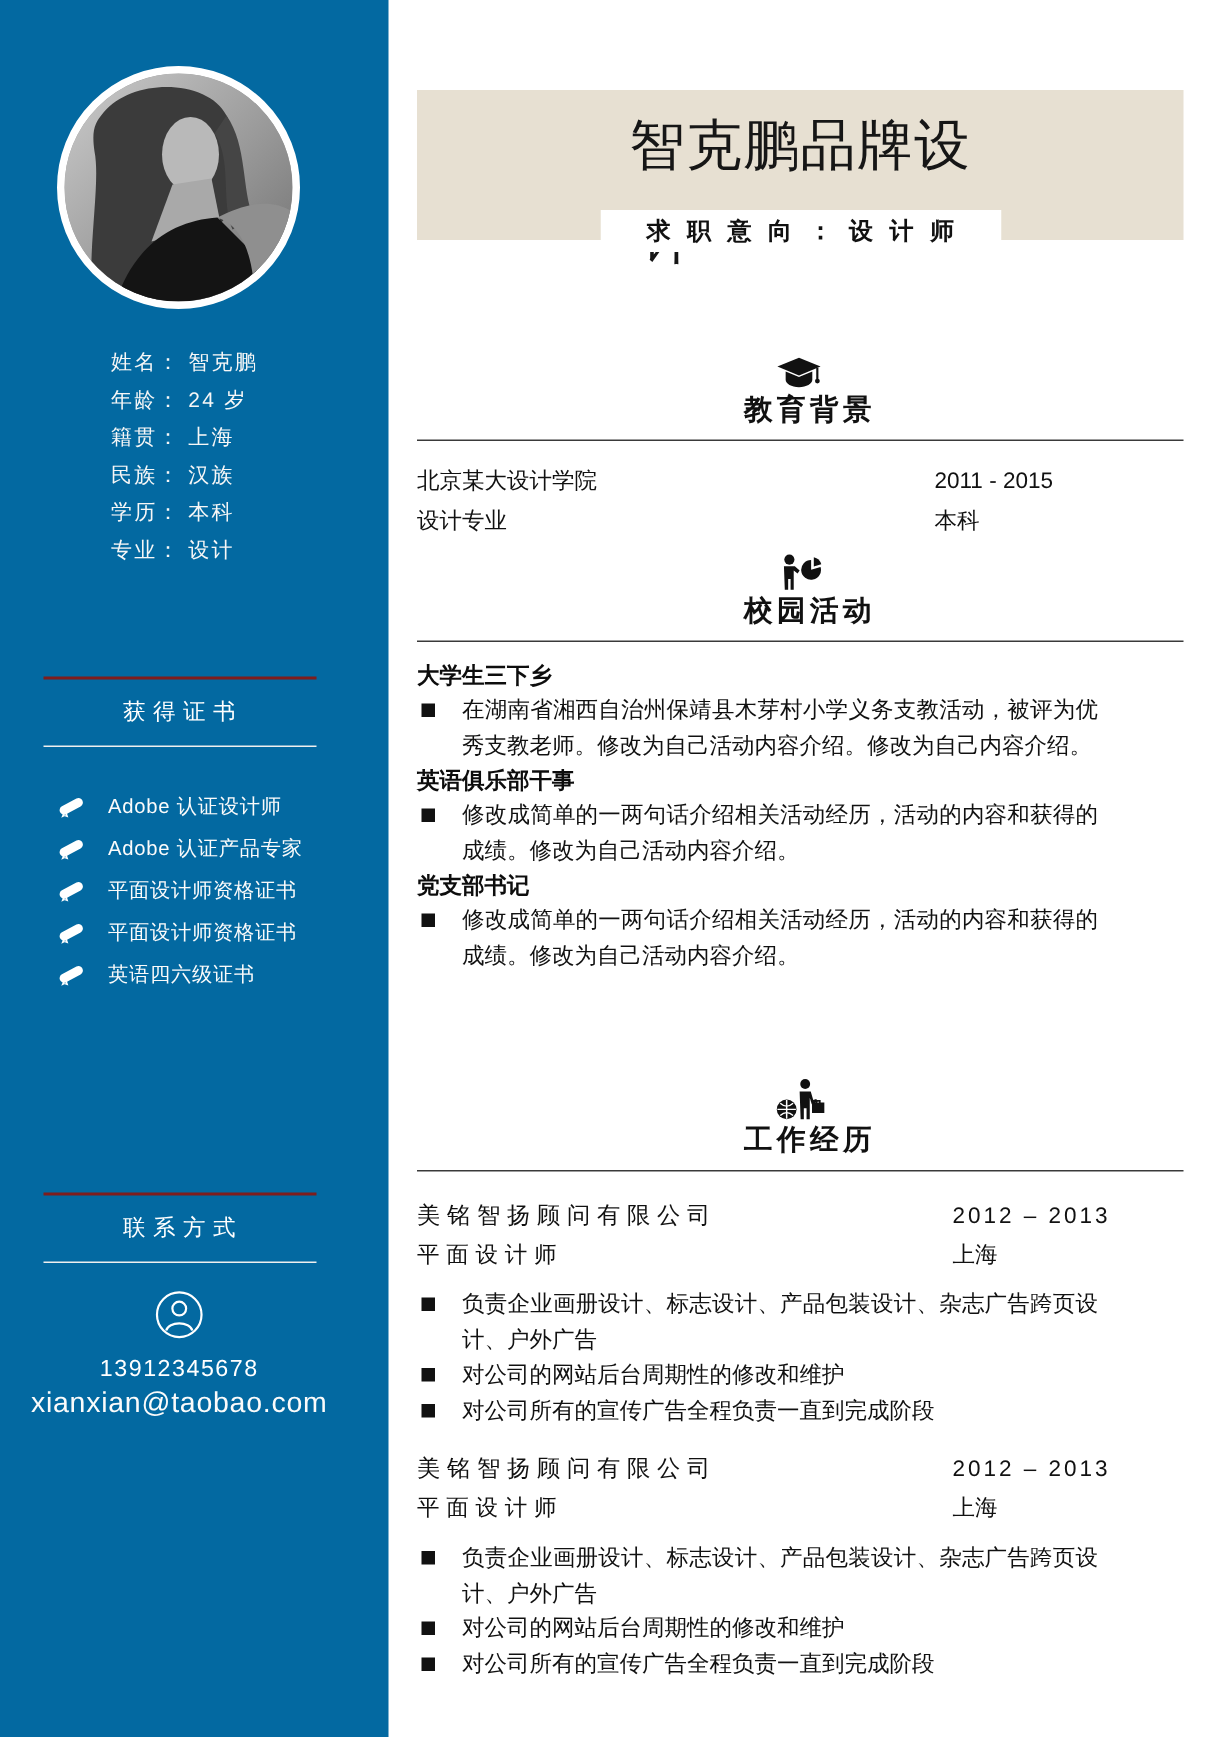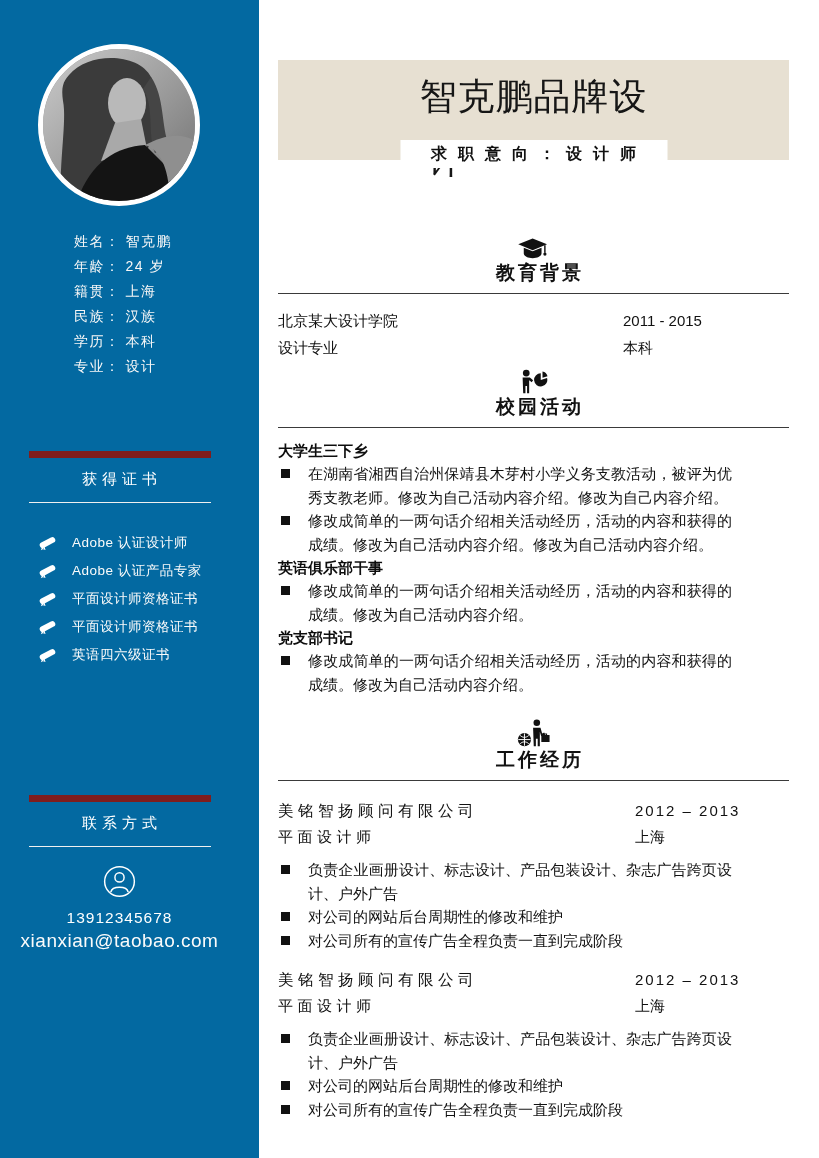--- a/index.html
+++ b/index.html
@@ -14,21 +14,21 @@
   .photo-ring svg { display:block; }
 
   .profile { position:absolute; top:229px; left:74px; color:#f7f7f7; font-size:14px; letter-spacing:1.5px; }
   .profile-row { display:flex; height:25px; line-height:25px; }
   .profile-row .lab { white-space:nowrap; }
   .profile-row .val { margin-left:5px; white-space:nowrap; }
 
   .side-block { position:absolute; left:0; width:239px; color:#ffffff; }
   #certs { top:451px; }
   #contact { top:795px; }
-  .side-title-wrap { width:182px; margin:0 auto; border-top:7px solid #7f1d1d; border-bottom:1px solid #f0f0f0; }
+  .side-title-wrap { width:182px; margin:0 auto; border-top:2px solid #7f1d1d; border-bottom:1px solid #f0f0f0; }
   .side-title { text-align:center; font-size:15px; letter-spacing:5px; padding:12px 0 13px 5px; color:#ffffff; }
   .cert-list { margin-top:26px; padding-left:38px; }
   .cert-row { display:flex; align-items:center; height:28px; }
   .cert-row .cicon { width:20px; flex:none; display:flex; }
   .cert-row .ctext { margin-left:14px; font-size:13.5px; letter-spacing:0.5px; color:#fbfbfb; white-space:nowrap; }
 
   .contact-icon { margin:18px auto 0; width:34px; display:flex; justify-content:center; }
   .contact-phone { margin-top:11px; text-align:center; font-size:15.5px; letter-spacing:1px; color:#ffffff; }
   .contact-email { margin-top:3px; text-align:center; font-size:19px; letter-spacing:0.5px; color:#fbfbfb; }
 
@@ -257,24 +257,20 @@
 
     <div class="acts">
       <div class="act-item">
         <div class="act-name">大学生三下乡</div>
         <div class="bullet">
           <span class="sq"></span>
           <p>在湖南省湘西自治州保靖县木芽村小学义务支教活动，被评为优秀支教老师。修改为自己活动内容介绍。修改为自己内容介绍。</p>
         </div>
       </div>
       <div class="act-item">
-        <div class="bullet">
-          <span class="sq"></span>
-          <p>修改成简单的一两句话介绍相关活动经历，活动的内容和获得的成绩。修改为自己活动内容介绍。修改为自己活动内容介绍。</p>
-        </div>
       </div>
       <div class="act-item">
         <div class="act-name">英语俱乐部干事</div>
         <div class="bullet">
           <span class="sq"></span>
           <p>修改成简单的一两句话介绍相关活动经历，活动的内容和获得的成绩。修改为自己活动内容介绍。</p>
         </div>
       </div>
       <div class="act-item">
         <div class="act-name">党支部书记</div>

